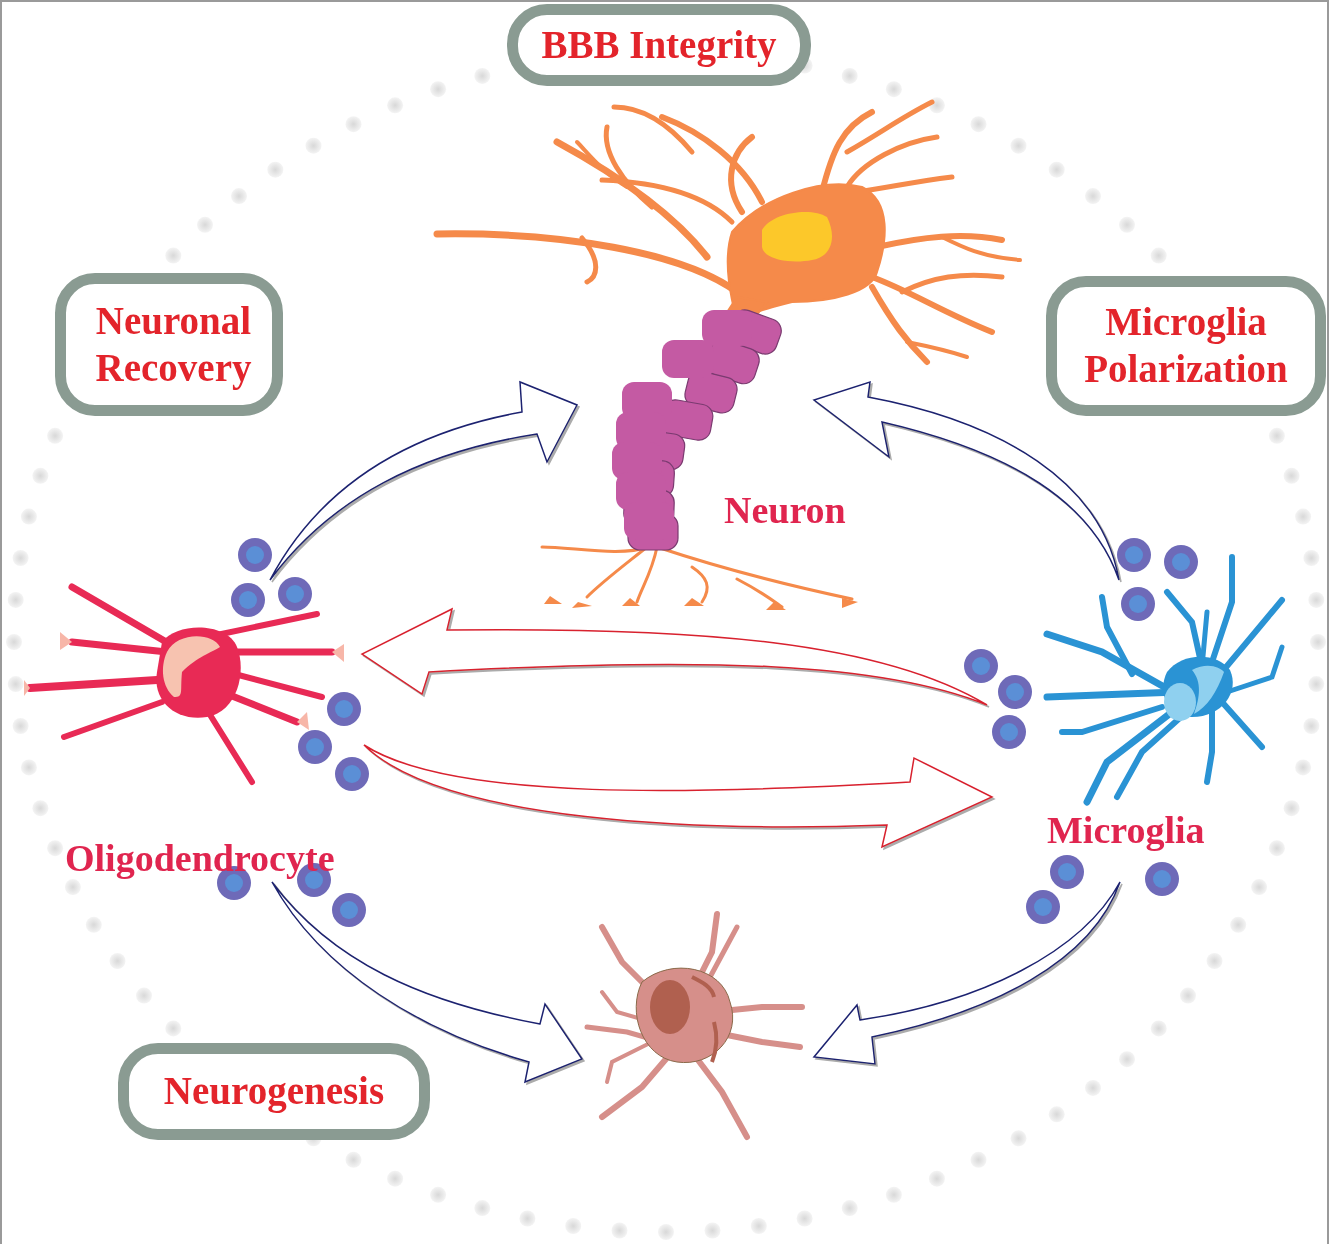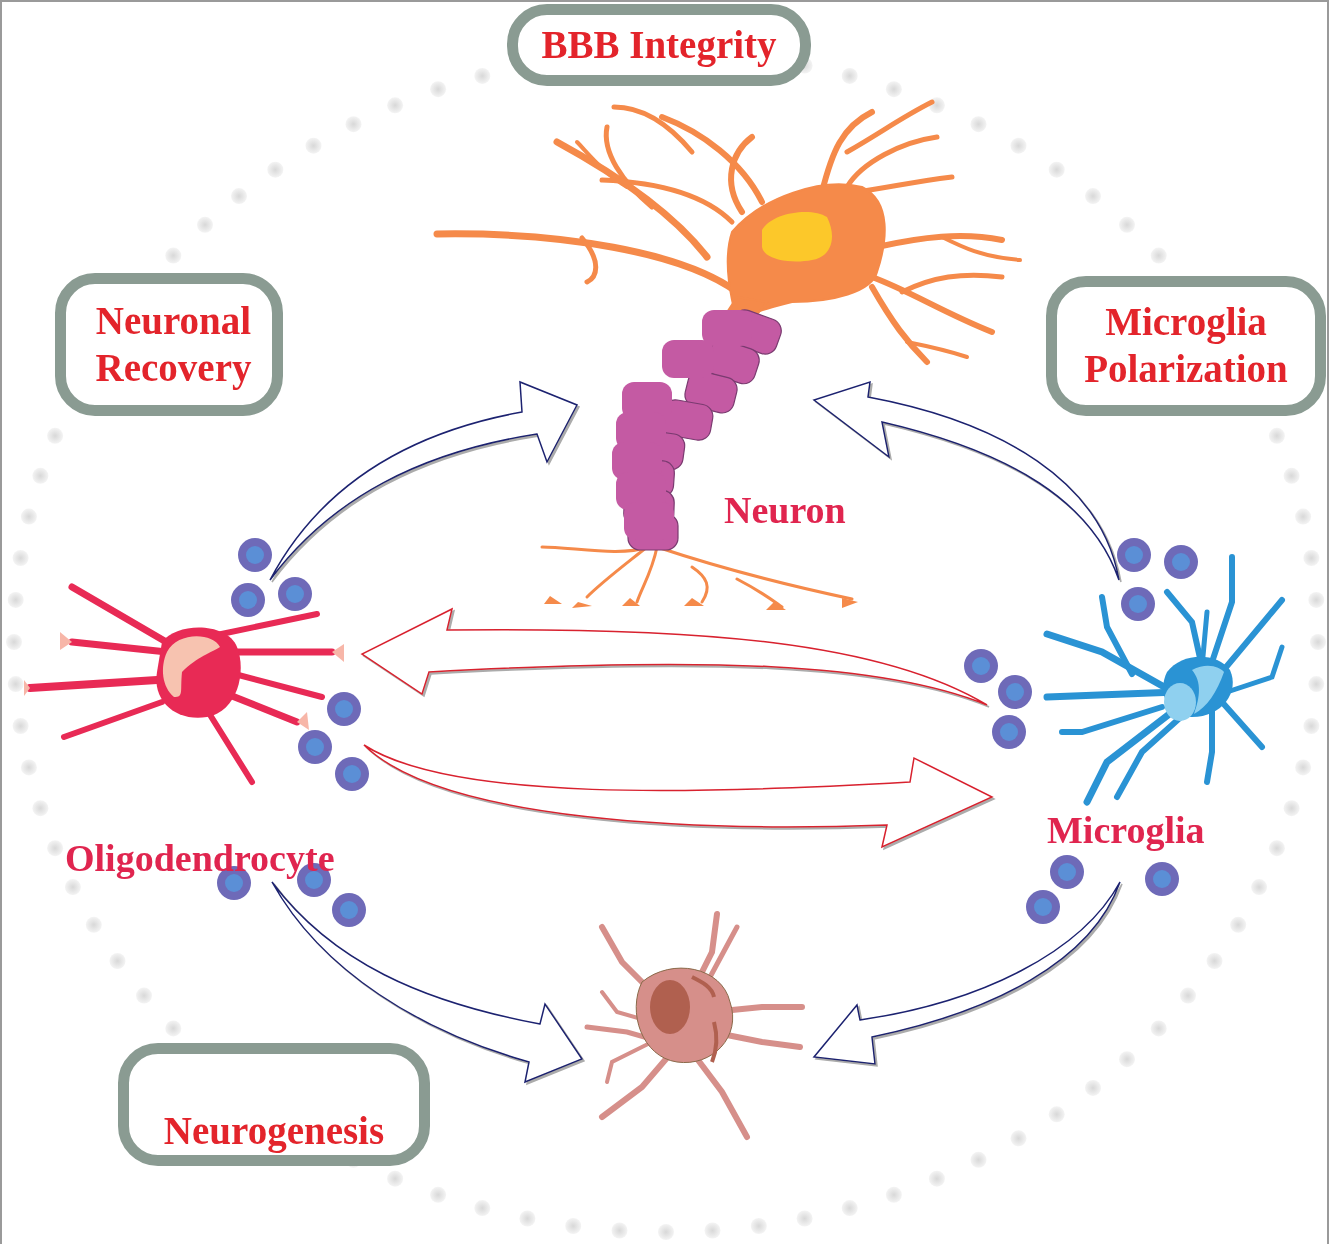--- a/index.html
+++ b/index.html
@@ -366,20 +366,20 @@
     <span>BBB Integrity</span>
   </div>
   <div class="box" style="left:53px; top:271px; width:228px; height:143px; white-space:pre-line;padding-left:9px;">
     <span>Neuronal
 Recovery</span>
   </div>
   <div class="box" style="left:1044px; top:274px; width:280px; height:140px; white-space:pre-line;">
     <span>Microglia
 Polarization</span>
   </div>
-  <div class="box" style="left:116px; top:1041px; width:312px; height:123px;align-items:flex-end;">
+  <div class="box" style="left:116px; top:1041px; width:312px; height:97px;">
     <span>Neurogenesis</span>
   </div>
 
   <div class="cell-label" style="left:722px; top:486px;">Neuron</div>
   <div class="cell-label" style="left:63px; top:806px;margin-top:28px;">Oligodendrocyte</div>
   <div class="cell-label" style="left:1045px; top:806px;">Microglia</div>
 </div>
 
 </body></html>

